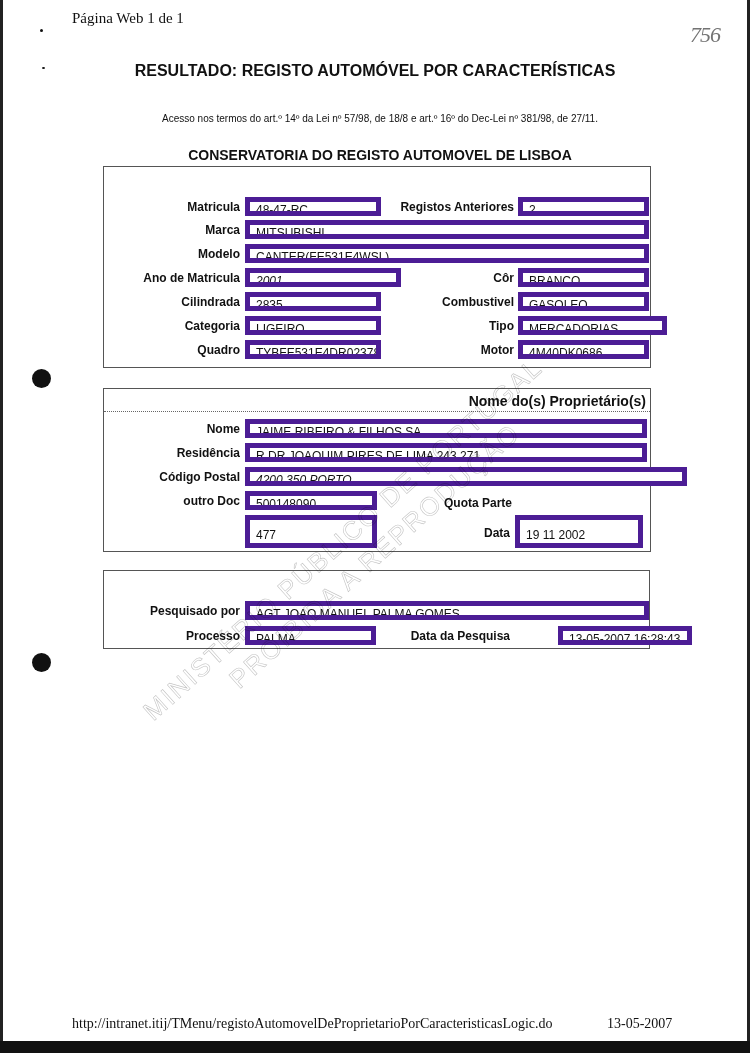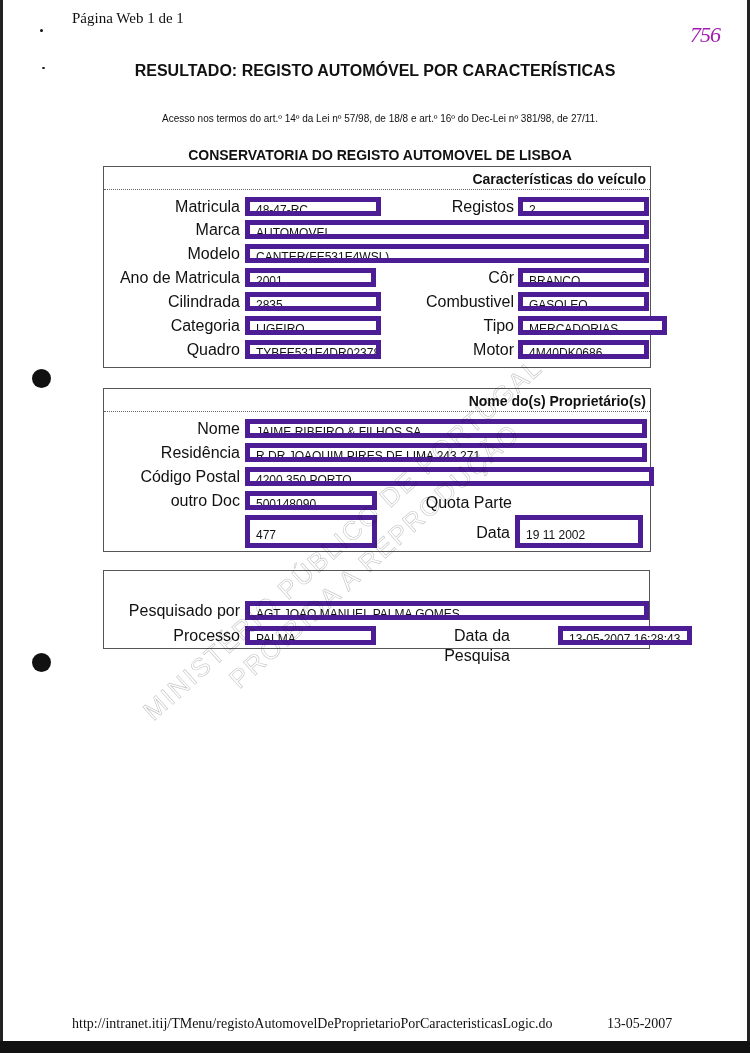--- a/index.html
+++ b/index.html
@@ -3,27 +3,27 @@
 <meta charset="utf-8">
 <style>
   html, body { margin:0; padding:0; }
   body { width:750px; height:1053px; background:#fff; position:relative; overflow:hidden; font-family:"Liberation Sans", sans-serif; color:#111; }
   .scan-edge-left { position:absolute; left:0; top:0; width:3px; height:1053px; background:#222; }
   .scan-edge-right { position:absolute; right:0; top:0; width:3px; height:1053px; background:#222; }
   .scan-edge-bottom { position:absolute; left:0; bottom:0; width:750px; height:12px; background:#111; }
   .dot { position:absolute; border-radius:50%; background:#111; }
   .punch { position:absolute; width:19px; height:19px; border-radius:50%; background:#111; }
   .page-header { position:absolute; left:72px; top:10px; font-family:"Liberation Serif", serif; font-size:15px; }
-  .handwritten { position:absolute; left:690px; top:22px; font-family:"Liberation Serif", serif; font-style:italic; font-size:22px; color:#a21caf; letter-spacing:-1px; }
+  .handwritten { position:absolute; left:690px; top:22px; font-family:"Liberation Serif", serif; font-style:italic; font-size:22px; color:#737373; letter-spacing:-1px; }
   .main-title { position:absolute; left:0; width:750px; top:62px; text-align:center; font-weight:bold; font-size:16px; }
   .legal-note { position:absolute; left:0; width:760px; top:113px; text-align:center; font-size:10px; }
   .office-title { position:absolute; left:100px; width:560px; top:147px; text-align:center; font-weight:bold; font-size:14px; }
   .panel { position:absolute; left:103px; width:548px; border:1px solid #555; box-sizing:border-box; }
   .panel-title { text-align:right; font-weight:bold; font-size:14px; padding:4px 4px 0 0; height:18px; border-bottom:1px dotted #666; }
-  .lbl { position:absolute; font-weight:normal; font-size:16px; text-align:right; line-height:20px; }
+  .lbl { position:absolute; font-weight:bold; font-size:12px; text-align:right; line-height:20px; }
   .field { position:absolute; border:5px solid #4c1d95; height:19px; box-sizing:border-box; font-size:12px; line-height:17px; padding-left:6px; white-space:nowrap; overflow:hidden; background:#fff; }
   .footer-url { position:absolute; left:72px; top:1016px; font-family:"Liberation Serif", serif; font-size:14px; }
   .footer-date { position:absolute; left:607px; top:1016px; font-family:"Liberation Serif", serif; font-size:14px; }
   .watermark { position:absolute; font-size:26px; color:rgba(0,0,0,0.18); letter-spacing:2px; transform-origin:left bottom; transform:rotate(-42deg); white-space:nowrap; pointer-events:none; -webkit-text-stroke:0.6px rgba(0,0,0,0.25); color:transparent; }
 </style>
 </head>
 <body>
 
 <div class="scan-edge-left"></div>
 <div class="scan-edge-right"></div>
@@ -33,35 +33,34 @@
 <div class="punch" style="left:32px;top:369px;"></div>
 <div class="punch" style="left:32px;top:653px;"></div>
 
 <div class="page-header">Página Web 1 de 1</div>
 <div class="handwritten">756</div>
 <div class="main-title">RESULTADO: REGISTO AUTOMÓVEL POR CARACTERÍSTICAS</div>
 <div class="legal-note">Acesso nos termos do art.º 14º da Lei nº 57/98, de 18/8 e art.º 16º do Dec-Lei nº 381/98, de 27/11.</div>
 <div class="office-title">CONSERVATORIA DO REGISTO AUTOMOVEL DE LISBOA</div>
 
 <div class="panel" style="top:166px;height:202px;">
-  <div class="panel-title">Características do veículo</div>
 
   <div class="lbl" style="left:0;width:136px;top:30px;">Matricula</div>
   <div class="field" style="left:141px;width:136px;top:30px;">48-47-RC</div>
   <div class="lbl" style="left:280px;width:130px;top:30px;">Registos Anteriores</div>
   <div class="field" style="left:414px;width:131px;top:30px;">2</div>
 
   <div class="lbl" style="left:0;width:136px;top:53px;">Marca</div>
-  <div class="field" style="left:141px;width:404px;top:53px;">AUTOMOVEL</div>
+  <div class="field" style="left:141px;width:404px;top:53px;">MITSUBISHI</div>
 
   <div class="lbl" style="left:0;width:136px;top:77px;">Modelo</div>
   <div class="field" style="left:141px;width:404px;top:77px;">CANTER(FE531E4WSL)</div>
 
   <div class="lbl" style="left:0;width:136px;top:101px;">Ano de Matricula</div>
-  <div class="field" style="left:141px;width:131px;top:101px;">2001</div>
+  <div class="field" style="left:141px;width:156px;top:101px;font-style:italic;">2001</div>
   <div class="lbl" style="left:280px;width:130px;top:101px;">Côr</div>
   <div class="field" style="left:414px;width:131px;top:101px;">BRANCO</div>
 
   <div class="lbl" style="left:0;width:136px;top:125px;">Cilindrada</div>
   <div class="field" style="left:141px;width:136px;top:125px;">2835</div>
   <div class="lbl" style="left:280px;width:130px;top:125px;">Combustivel</div>
   <div class="field" style="left:414px;width:131px;top:125px;">GASOLEO</div>
 
   <div class="lbl" style="left:0;width:136px;top:149px;">Categoria</div>
   <div class="field" style="left:141px;width:136px;top:149px;">LIGEIRO</div>
@@ -77,21 +76,21 @@
 <div class="panel" style="top:388px;height:164px;">
   <div class="panel-title">Nome do(s) Proprietário(s)</div>
 
   <div class="lbl" style="left:0;width:136px;top:30px;">Nome</div>
   <div class="field" style="left:141px;width:402px;top:30px;">JAIME RIBEIRO &amp; FILHOS SA</div>
 
   <div class="lbl" style="left:0;width:136px;top:54px;">Residência</div>
   <div class="field" style="left:141px;width:402px;top:54px;">R DR JOAQUIM PIRES DE LIMA 243 271</div>
 
   <div class="lbl" style="left:0;width:136px;top:78px;">Código Postal</div>
-  <div class="field" style="left:141px;width:409px;top:78px;">4200 350 PORTO</div>
+  <div class="field" style="left:141px;width:442px;top:78px;font-style:italic;">4200 350 PORTO</div>
 
   <div class="lbl" style="left:0;width:136px;top:102px;">outro Doc</div>
   <div class="field" style="left:141px;width:132px;top:102px;">500148090</div>
   <div class="lbl" style="left:310px;width:98px;top:104px;text-align:right;">Quota Parte</div>
 
   <div class="field" style="left:141px;width:132px;top:126px;height:33px;line-height:31px;">477</div>
   <div class="lbl" style="left:300px;width:106px;top:134px;">Data</div>
   <div class="field" style="left:411px;width:128px;top:126px;height:33px;line-height:31px;">19 11 2002</div>
 </div>
 

